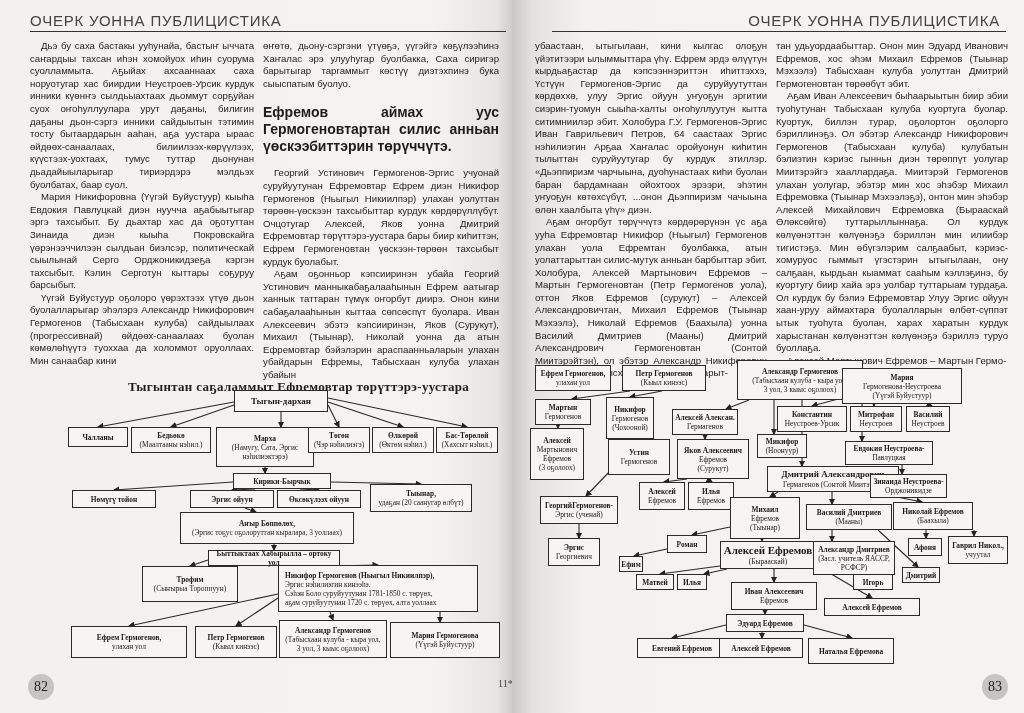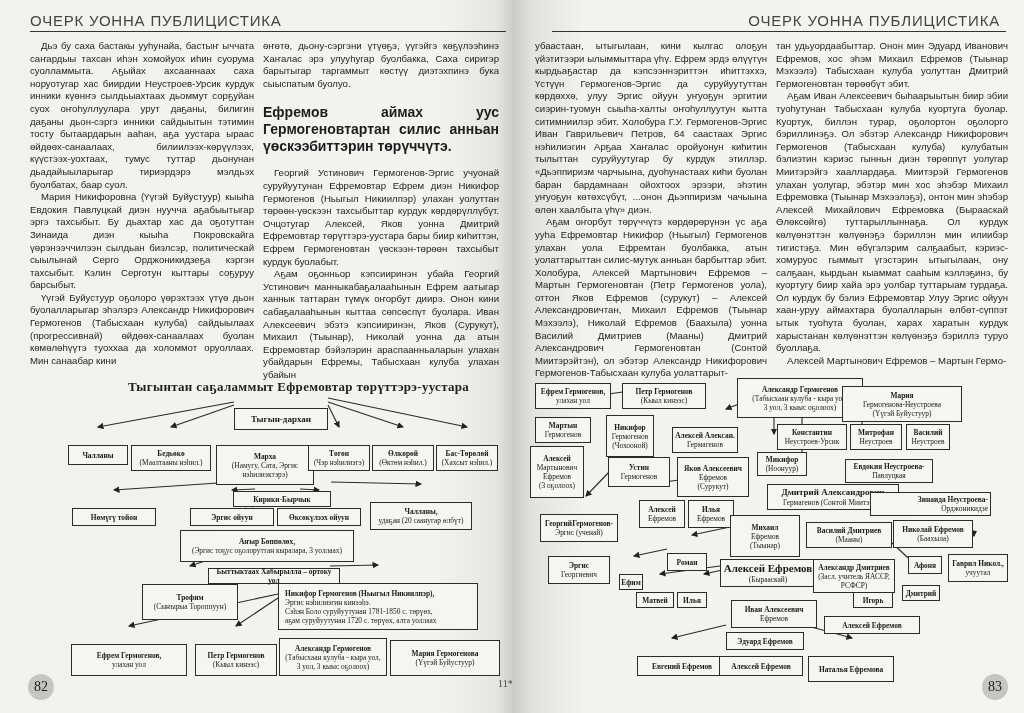--- a/index.html
+++ b/index.html
@@ -21,21 +21,21 @@
   .col p { text-indent: 11px; }
   .col p.noind { text-indent: 0; }
   .section-title { font-size: 14px; line-height: 17px; font-weight: bold; margin: 14px 0 12px; text-align: justify; text-indent: 0 !important; }
 
   .folio { position: absolute; top: 674px; width: 26px; height: 26px; border-radius: 50%; background: #c6c5c2; font-family: "Liberation Serif", serif; font-size: 14px; line-height: 26px; text-align: center; color: #222; }
   .signature { position: absolute; top: 680px; font-family: "Liberation Serif", serif; font-size: 10px; color: #444; }
 
   .diagram { position: absolute; font-family: "Liberation Serif", serif; }
   .diagram svg { position: absolute; left: 0; top: 0; overflow: visible; }
   .diagram-title { position: absolute; font-family: "Liberation Serif", serif; font-weight: bold; font-size: 13px; letter-spacing: 0.3px; white-space: nowrap; }
-  .node { position: absolute; border: 1.2px solid #2b2b2b; background: #f6f5f2; font-size: 7.4px; line-height: 9px; text-align: center; display: flex; flex-direction: column; justify-content: center; align-items: center; padding: 1px 2px; color: #1a1a1a; margin-top: 18px; }
+  .node { position: absolute; border: 1.2px solid #2b2b2b; background: #f6f5f2; font-size: 7.4px; line-height: 9px; text-align: center; display: flex; flex-direction: column; justify-content: center; align-items: center; padding: 1px 2px; color: #1a1a1a; }
   .node .l1 { font-weight: bold; }
   .node.big .l1 { font-size: 9px; line-height: 11px; }
   .node.xl .l1 { font-size: 11px; line-height: 13px; }
   .node.left-align { align-items: flex-start; text-align: left; padding-left: 6px; }
 </style>
 </head>
 <body>
 
 <div class="page left">
   <div class="running-head">ОЧЕРК УОННА ПУБЛИЦИСТИКА</div>
@@ -114,21 +114,21 @@
       <div class="node" style="left: 72px; top: 490px; width: 84px; height: 18px;">
         <span class="l1">Нөмүгү тойон</span>
       </div>
       <div class="node" style="left: 190px; top: 490px; width: 84px; height: 18px;">
         <span class="l1">Эргис ойуун</span>
       </div>
       <div class="node" style="left: 277px; top: 490px; width: 84px; height: 18px;">
         <span class="l1">Өксөкүлээх ойуун</span>
       </div>
       <div class="node" style="left: 370px; top: 484px; width: 102px; height: 28px;">
-        <span class="l1">Чалланы,</span>
+        <span class="l1">Тыынар,</span>
         <span class="l2">удаҕан (20 саанугар өлбүт)</span>
       </div>
       <div class="node" style="left: 180px; top: 512px; width: 174px; height: 32px;">
         <span class="l1">Аҥыр Бөппөлөх,</span>
         <span class="l2">(Эргис тоҕус оҕолоруттан кыралара, 3 уоллаах)</span>
       </div>
       <div class="node" style="left: 208px; top: 550px; width: 132px; height: 16px;">
         <span class="l1">Быттыктаах Хабырылла – ортоку уол</span>
       </div>
       <div class="node" style="left: 142px; top: 566px; width: 96px; height: 36px;">
@@ -264,42 +264,42 @@
       <div class="node" style="left: 394px; top: 406px; width: 44px; height: 26px;">
         <span class="l1">Василий</span>
         <span class="l2">Неустроев</span>
       </div>
       <div class="node" style="left: 18px; top: 428px; width: 54px; height: 52px;">
         <span class="l1">Алексей</span>
         <span class="l2">Мартынович</span>
         <span class="l3">Ефремов</span>
         <span class="l4">(3 оҕолоох)</span>
       </div>
-      <div class="node" style="left: 96px; top: 439px; width: 62px; height: 30px;">
+      <div class="node" style="left: 96px; top: 439px; width: 62px; height: 36px;">
         <span class="l1">Устин</span>
         <span class="l2">Гермогенов</span>
       </div>
       <div class="node" style="left: 165px; top: 439px; width: 72px; height: 40px;">
         <span class="l1">Яков Алексеевич</span>
         <span class="l2">Ефремов</span>
         <span class="l3">(Сурукут)</span>
       </div>
       <div class="node" style="left: 245px; top: 434px; width: 50px; height: 24px;">
         <span class="l1">Микифор</span>
         <span class="l2">(Ноонуур)</span>
       </div>
       <div class="node" style="left: 333px; top: 441px; width: 88px; height: 24px;">
         <span class="l1">Евдокия Неустроева-</span>
         <span class="l2">Павлуцкая</span>
       </div>
       <div class="node big" style="left: 255px; top: 466px; width: 132px; height: 26px;">
         <span class="l1">Дмитрий Александрович</span>
         <span class="l2">Гермагенов (Сонтой Миитэрэй)</span>
       </div>
-      <div class="node" style="left: 358px; top: 474px; width: 121px; height: 24px; align-items: flex-end;">
+      <div class="node" style="left: 358px; top: 474px; width: 77px; height: 24px;">
         <span class="l1">Зинаида Неустроева-</span>
         <span class="l2">Орджоникидзе</span>
       </div>
       <div class="node" style="left: 127px; top: 482px; width: 46px; height: 28px;">
         <span class="l1">Алексей</span>
         <span class="l2">Ефремов</span>
       </div>
       <div class="node" style="left: 176px; top: 482px; width: 46px; height: 28px;">
         <span class="l1">Илья</span>
         <span class="l2">Ефремов</span>
@@ -314,21 +314,21 @@
         <span class="l3">(Тыынар)</span>
       </div>
       <div class="node" style="left: 294px; top: 504px; width: 86px; height: 26px;">
         <span class="l1">Василий Дмитриев</span>
         <span class="l2">(Мааны)</span>
       </div>
       <div class="node" style="left: 381px; top: 502px; width: 80px; height: 28px;">
         <span class="l1">Николай Ефремов</span>
         <span class="l2">(Баахыла)</span>
       </div>
-      <div class="node" style="left: 36px; top: 538px; width: 62px; height: 28px;">
+      <div class="node" style="left: 36px; top: 538px; width: 52px; height: 28px;">
         <span class="l1">Эргис</span>
         <span class="l2">Георгиевич</span>
       </div>
       <div class="node" style="left: 155px; top: 535px; width: 40px; height: 18px;">
         <span class="l1">Роман</span>
       </div>
       <div class="node xl" style="left: 208px; top: 541px; width: 96px; height: 28px;">
         <span class="l1">Алексей Ефремов</span>
         <span class="l2">(Бырааскай)</span>
       </div>

